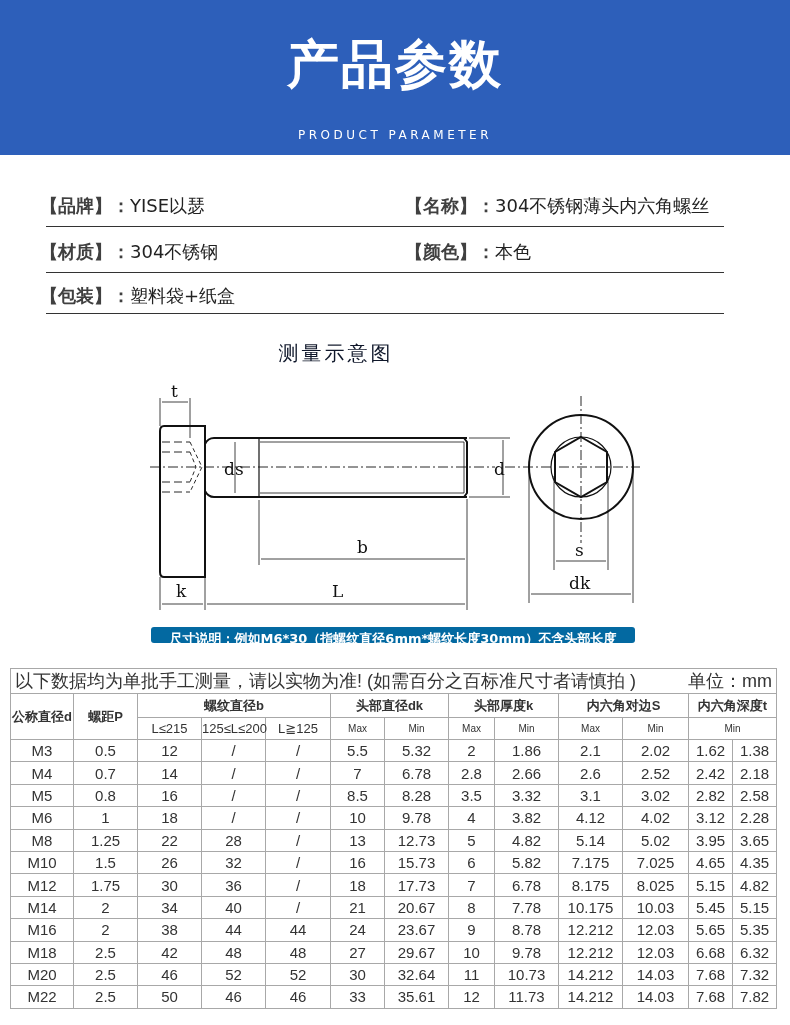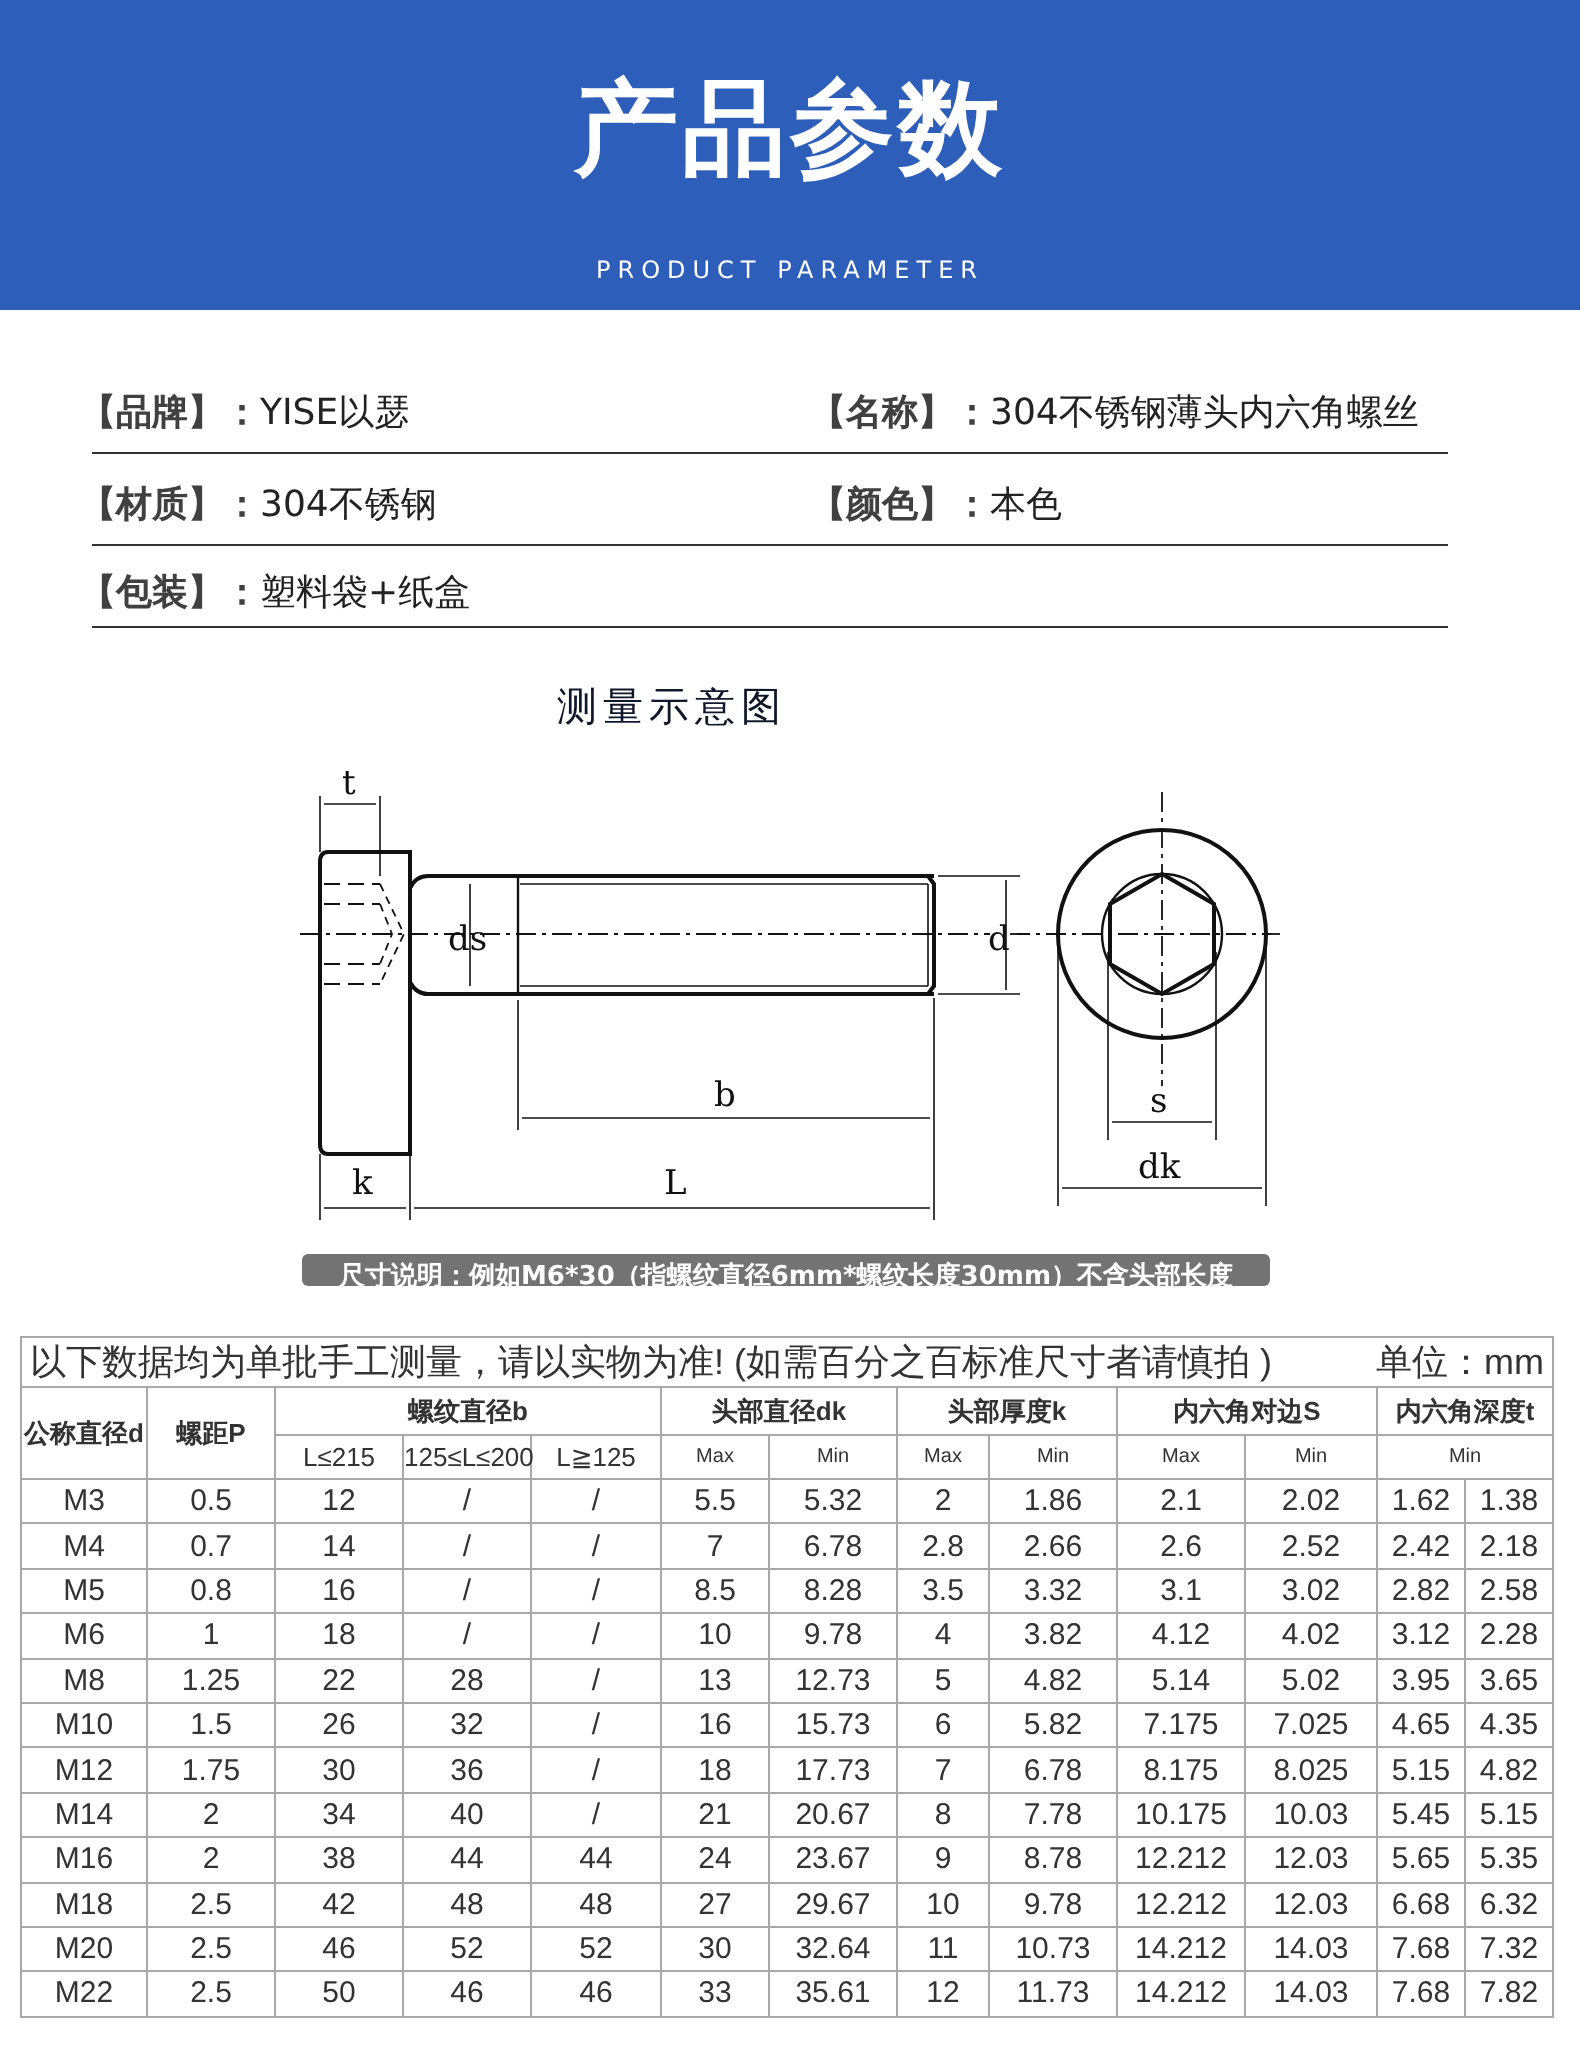--- a/index.html
+++ b/index.html
@@ -5,21 +5,21 @@
   * { box-sizing: border-box; margin: 0; padding: 0; }
   body { width: 790px; height: 1025px; background: #ffffff; font-family: "DejaVu Sans", "Liberation Sans", sans-serif; color: #222; position: relative; overflow: hidden; }
   .banner { position: absolute; left: 0; top: 0; width: 790px; height: 155px; background: #2d5fba; }
   .banner-title { position: absolute; left: 0; width: 790px; top: 30px; text-align: center; color: #fff; font-size: 52px; font-weight: bold; letter-spacing: 2px; }
   .banner-sub { position: absolute; left: 0; width: 790px; top: 103px; text-align: center; color: #fff; font-size: 12px; font-weight: normal; letter-spacing: 3.5px; margin-top: 25px; }
   .spec-row { position: absolute; height: 30px; font-size: 18px; color: #222; white-space: nowrap; }
   .spec-key { font-weight: bold; color: #404040; text-align: center; }
   .spec-line { position: absolute; height: 1px; background: #333; }
   .diagram-title { position: absolute; left: 0; width: 672px; top: 340px; text-align: center; font-size: 20px; letter-spacing: 3px; color: #0f172a; }
   .diagram { position: absolute; left: 150px; top: 378px; }
-  .note-bar { position: absolute; left: 151px; top: 627px; width: 484px; height: 16px; background: #737373; border-radius: 3px; color: #fff; font-size: 13px; font-weight: bold; line-height: 24px; text-align: center; white-space: nowrap; }
+  .note-bar { position: absolute; left: 151px; top: 627px; width: 484px; height: 16px; background: #0369a1; border-radius: 3px; color: #fff; font-size: 13px; font-weight: bold; line-height: 24px; text-align: center; white-space: nowrap; }
   table.params { position: absolute; left: 10px; top: 668px; width: 766px; border-collapse: collapse; font-family: "Liberation Sans", sans-serif; table-layout: fixed; }
   table.params td { border: 1px solid #a8a8a8; text-align: center; font-size: 15px; color: #333; height: 22.4px; padding: 0; white-space: nowrap; }
   table.params tr.caption td { font-size: 18px; text-align: left; padding: 0 4px; height: 22px; color: #333; }
   table.params tr.caption .unit { float: right; }
   table.params tr.h1 td { font-size: 13px; font-weight: bold; height: 24px; }
   table.params tr.h2 td { font-size: 13px; height: 22px; }
   table.params tr.h2 td.mm { font-size: 10px; }
 </style>
 </head>
 <body>

